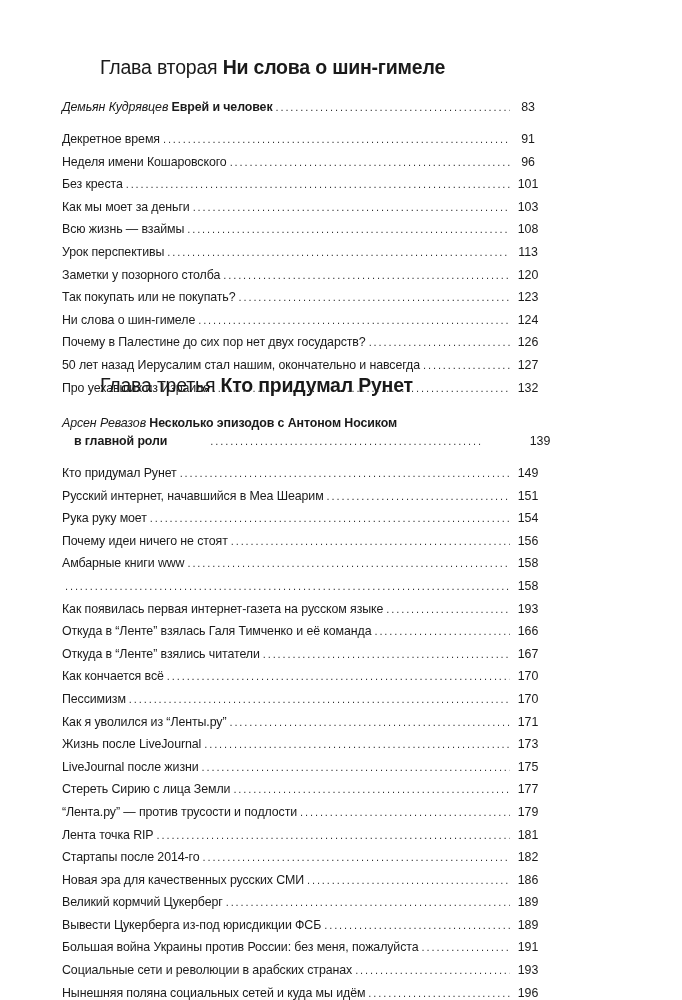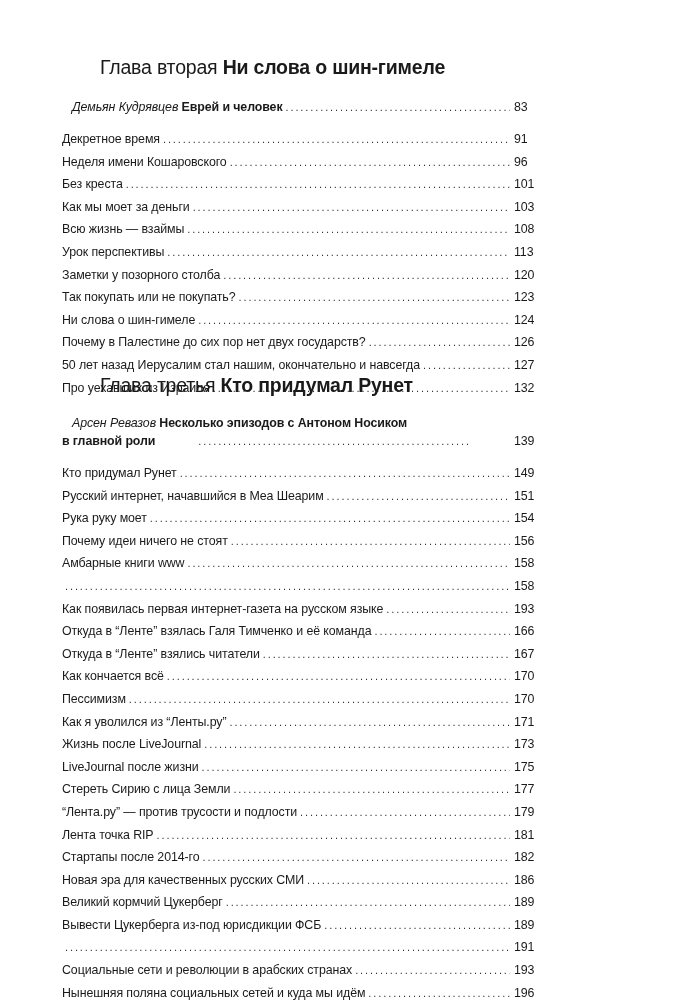--- a/index.html
+++ b/index.html
@@ -6,22 +6,22 @@
   body { width: 682px; height: 1000px; position: relative; overflow: hidden;
          font-family: "Liberation Sans", sans-serif; color: #1a1a1a; }
   .page { position: absolute; left: 62px; top: 0; width: 480px; }
   .chapter { font-size: 19.5px; line-height: 24px; letter-spacing: -0.2px; color: #1a1a1a; }
   .chapter .num { font-weight: normal; margin-left: 38px; }
   .chapter .title { font-weight: bold; }
   .row { display: flex; align-items: baseline; height: 22.6px; font-size: 12.4px; line-height: 22.6px; letter-spacing: -0.1px; }
   .row .label { white-space: nowrap; }
   .row .dots { flex: 1; overflow: hidden; white-space: nowrap; margin: 0 4px 0 3px; color: #333; letter-spacing: 1.9px; font-size: 11px; }
   .row .dots::before { content: "........................................................................................................................................................................"; }
-  .row .page-num { width: 28px; text-align: left; }
-  .author { font-style: italic; font-weight: normal; margin-left: 10px; }
+  .row .page-num { width: 28px; text-align: center; }
+  .author { font-style: italic; font-weight: normal; }
   .essay { font-weight: bold; }
   .lead-line { height: 22.6px; font-size: 12.4px; line-height: 22.6px; letter-spacing: -0.1px; white-space: nowrap; }
 </style>
 </head>
 <body>
 
 <div class="page">
 
   <div class="chapter" style="position:absolute; top:55px; left:0;">
     <span class="num">Глава вторая</span>
@@ -102,21 +102,21 @@
 
   <div class="chapter" style="position:absolute; top:373px; left:0;">
     <span class="num">Глава третья</span>
     <span class="title">Кто придумал Рунет</span>
   </div>
 
   <div class="lead-line" style="position:absolute; top:412px; left:0;">
     <span class="author">Арсен Ревазов</span>
     <span class="essay">Несколько эпизодов с Антоном Носиком</span>
   </div>
-  <div class="row" style="position:absolute; top:430px; left:0; width:480px;gap:40px;">
+  <div class="row" style="position:absolute; top:430px; left:12px; width:480px;gap:40px;">
     <span class="label essay">в главной роли</span>
     <span class="dots"></span>
     <span class="page-num">139</span>
   </div>
 
   <div id="ch3-list" style="position:absolute; top:462px; left:0; width:480px;">
       <div class="row">
         <span class="label">Кто придумал Рунет</span>
         <span class="dots"></span>
         <span class="page-num">149</span>
@@ -214,20 +214,21 @@
         <span class="label">Великий кормчий Цукерберг</span>
         <span class="dots"></span>
         <span class="page-num">189</span>
       </div>
       <div class="row">
         <span class="label">Вывести Цукерберга из-под юрисдикции ФСБ</span>
         <span class="dots"></span>
         <span class="page-num">189</span>
       </div>
       <div class="row">
+        <span class="label">Большая война Украины против России: без меня, пожалуйста</span>
         <span class="dots"></span>
         <span class="page-num">191</span>
       </div>
       <div class="row">
         <span class="label">Социальные сети и революции в арабских странах</span>
         <span class="dots"></span>
         <span class="page-num">193</span>
       </div>
       <div class="row">
         <span class="label">Нынешняя поляна социальных сетей и куда мы идём</span>

